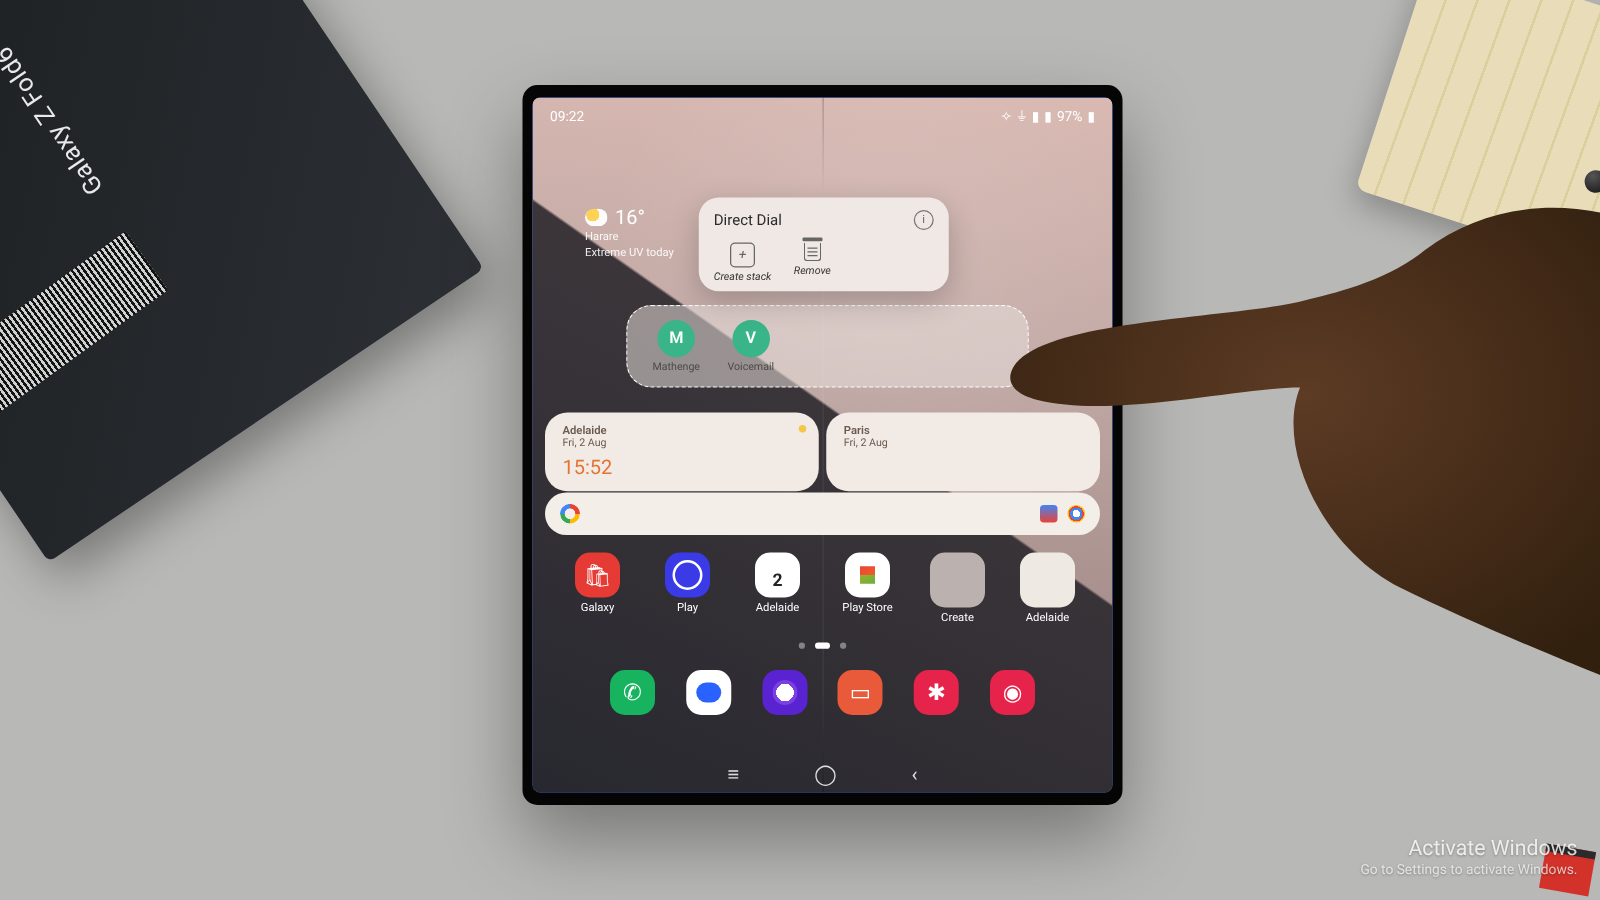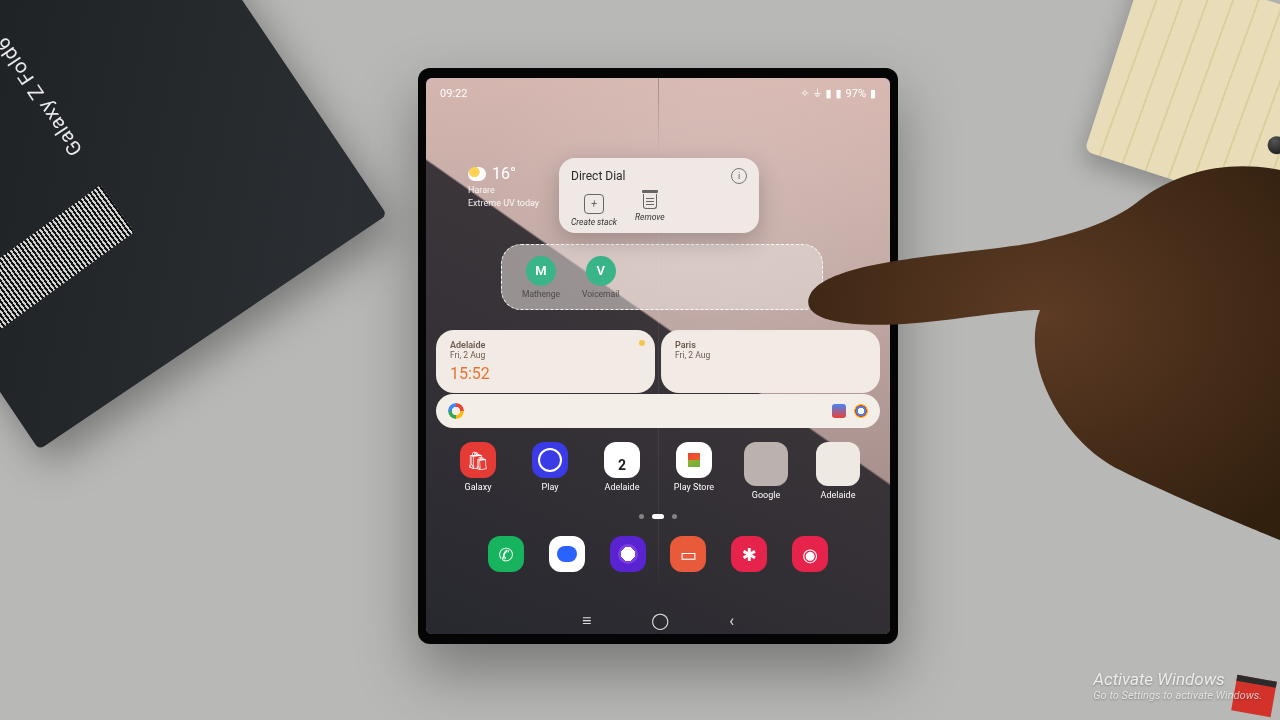--- a/index.html
+++ b/index.html
@@ -277,25 +277,24 @@
     right: 0; top: 110px;
     width: 520px; height: 500px;
     z-index: 30;
     pointer-events: none;
   }
 
   
   .watermark {
     position: absolute;
     right: 18px; bottom: 18px;
-    text-align: left;
+    text-align: right;
     color: rgba(255,255,255,.78);
     text-shadow: 0 1px 2px rgba(0,0,0,.3);
     z-index: 50;
-    font-style: italic;
   }
   .watermark .t1 { font-size: 17px; font-weight: 400; color: rgba(255,255,255,.82); }
   .watermark .t2 { font-size: 11px; color: rgba(255,255,255,.7); }
 </style>
 </head>
 <body>
 
 <div class="box">
   <div class="box-label">Galaxy Z Fold6</div>
   <div class="barcode"></div>
@@ -403,21 +402,21 @@
             <span style="background:#ea4335"></span>
               <span style="background:#fbbc05"></span>
               <span style="background:#34a853"></span>
             <span style="background:#4285f4"></span>
               <span style="background:#ea4335"></span>
               <span style="background:#fbbc05"></span>
             <span style="background:#34a853"></span>
               <span style="background:#4285f4"></span>
               <span style="background:#ea4335"></span>
           </div>
-          <span>Google</span>
+          <span>Create</span>
         </div>
         <div class="app">
           <div class="app-icon ic-folder" style="background:#efe9e4">
             <span style="background:#2b579a"></span>
               <span style="background:#217346"></span>
               <span style="background:#d83b01"></span>
             <span style="background:#7b3fa0"></span>
               <span style="background:#0078d4"></span>
               <span style="background:#ffb900"></span>
             <span style="background:#2b579a"></span>

